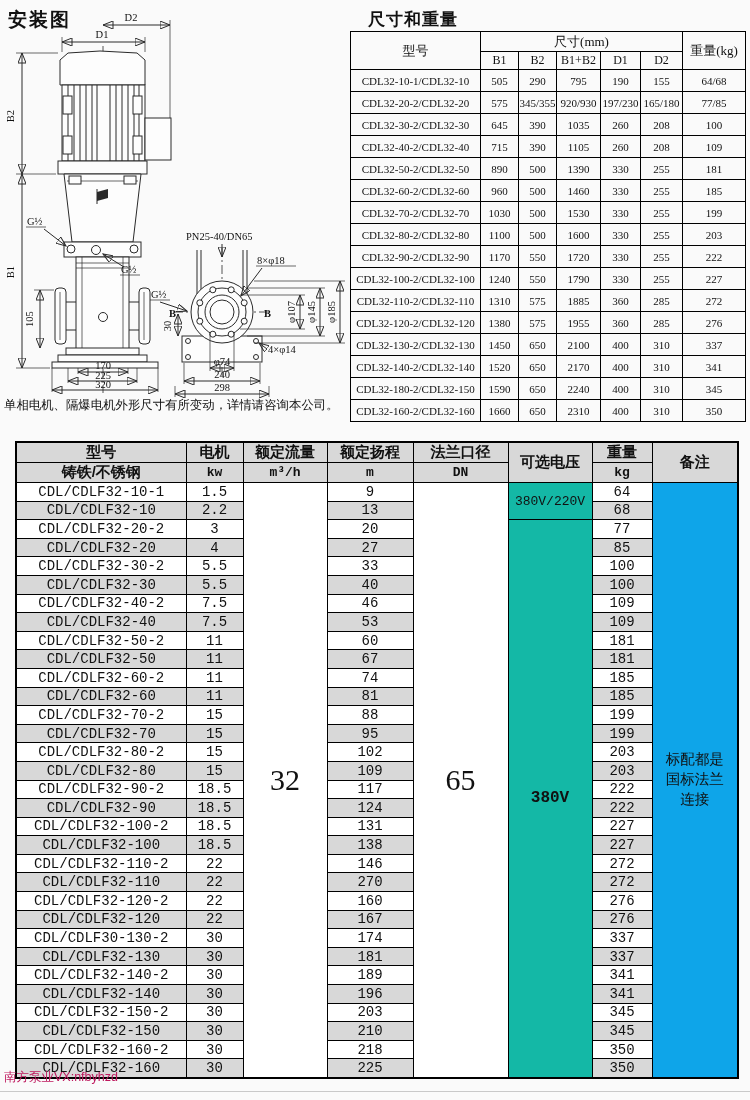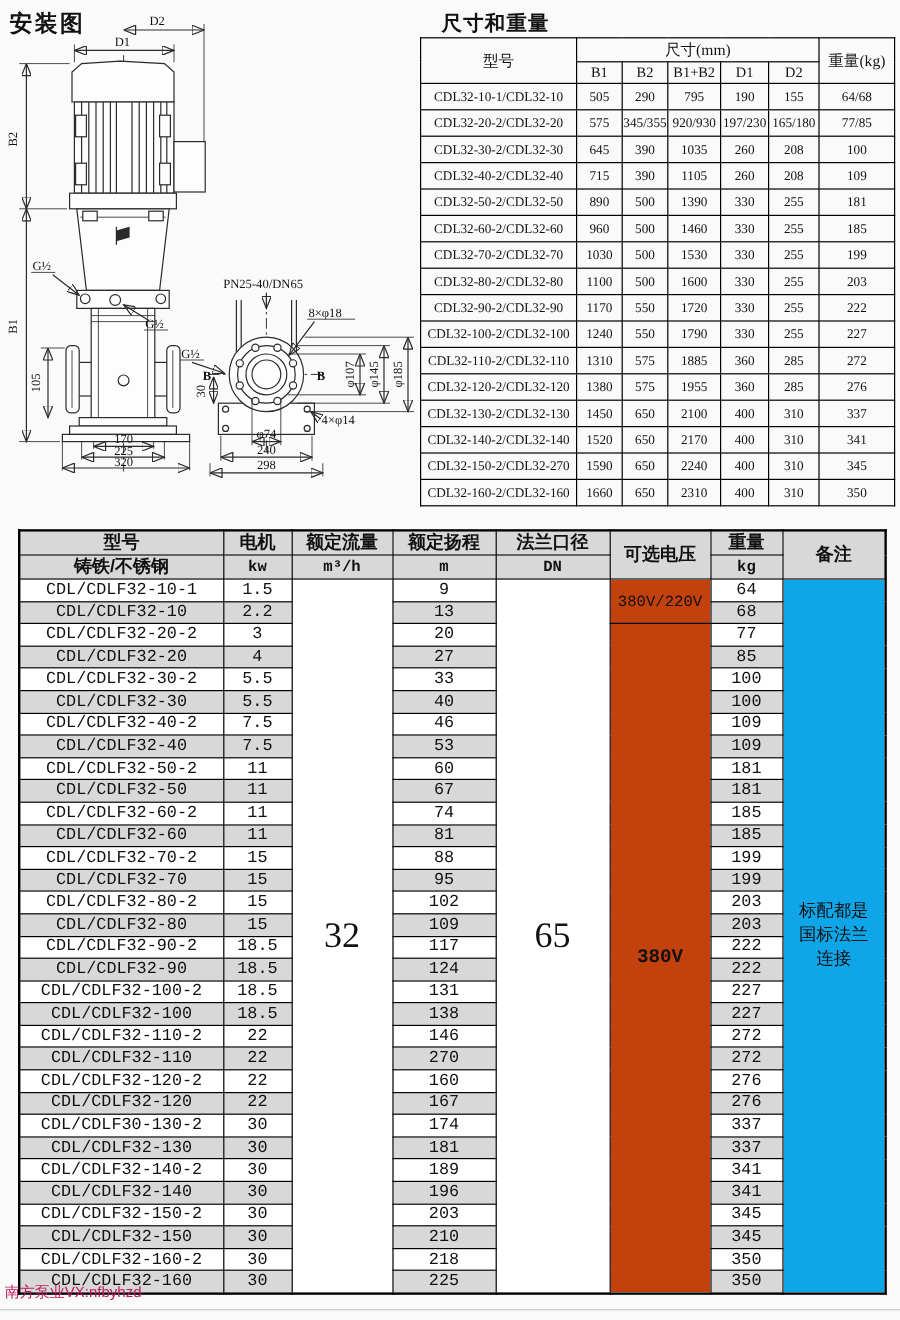--- a/index.html
+++ b/index.html
@@ -35,21 +35,21 @@
   .spec-table th,.spec-table td{border:1px solid #000;text-align:center;vertical-align:middle;
     padding:0;overflow:hidden;}
   .spec-table th{background:#d8d8d8;font-size:15px;font-weight:bold;white-space:nowrap;}
   .spec-table thead tr:first-child{height:20px;}
   .spec-table thead tr:last-child{height:16px;}
   .spec-table thead .unit{font-size:13px;font-family:"Liberation Mono",monospace;margin-left:36px;}
   .spec-table tbody tr{height:18.6px;}
   .spec-table tbody td{font-family:"Liberation Mono",monospace;font-size:14px;line-height:1;background:#fff;}
   .spec-table td.shade{background:#d8d8d8;}
   .spec-table td.big{font-family:"Liberation Serif",serif;font-size:30px;background:#fff;}
-  .spec-table td.volt{font-size:13px;background:#c2410c;}
+  .spec-table td.volt{font-size:13px;background:#14b8a6;}
   .spec-table td.volt-bold{font-weight:bold;font-size:16px;}
   .spec-table td.remark{font-family:"Liberation Sans",sans-serif;font-size:14.5px;line-height:1.35;
     white-space:normal;background:#0ea5e9;padding:0 10px;}
 
   .watermark{position:absolute;left:4px;top:1069px;font-size:12.5px;color:#be185d;}
   .bottom-line{position:absolute;left:0;top:1091px;width:750px;border-top:1px solid #c9c9c9;}
 </style>
 </head>
 <body>
 
@@ -239,20 +239,21 @@
       <line class="thin" x1="260" y1="363" x2="260" y2="384"></line>
     <line x1="184" y1="381" x2="260" y2="381" marker-start="url(#as)" marker-end="url(#ae)"></line>
     <text x="222" y="378" font-size="10" text-anchor="middle">240</text>
 
     <line class="thin" x1="175" y1="386" x2="175" y2="397"></line>
       <line class="thin" x1="269" y1="386" x2="269" y2="397"></line>
     <line x1="175" y1="394" x2="269" y2="394" marker-start="url(#as)" marker-end="url(#ae)"></line>
     <text x="222" y="391" font-size="10" text-anchor="middle">298</text>
   </svg>
 
+  <div class="diagram-caption">单相电机、隔爆电机外形尺寸有所变动，详情请咨询本公司。</div>
 
   <div class="size-title">尺寸和重量</div>
   <table class="size-table">
     <colgroup>
       <col style="width:130px">
         <col style="width:38px">
         <col style="width:38px">
       <col style="width:44px">
         <col style="width:40px">
         <col style="width:42px">
@@ -393,21 +394,21 @@
         <tr>
           <td>CDL32-140-2/CDL32-140</td>
           <td>1520</td>
           <td>650</td>
           <td>2170</td>
           <td>400</td>
           <td>310</td>
           <td>341</td>
         </tr>
         <tr>
-          <td>CDL32-150-2/CDL32-270</td>
+          <td>CDL32-180-2/CDL32-150</td>
           <td>1590</td>
           <td>650</td>
           <td>2240</td>
           <td>400</td>
           <td>310</td>
           <td>345</td>
         </tr>
         <tr>
           <td>CDL32-160-2/CDL32-160</td>
           <td>1660</td>

